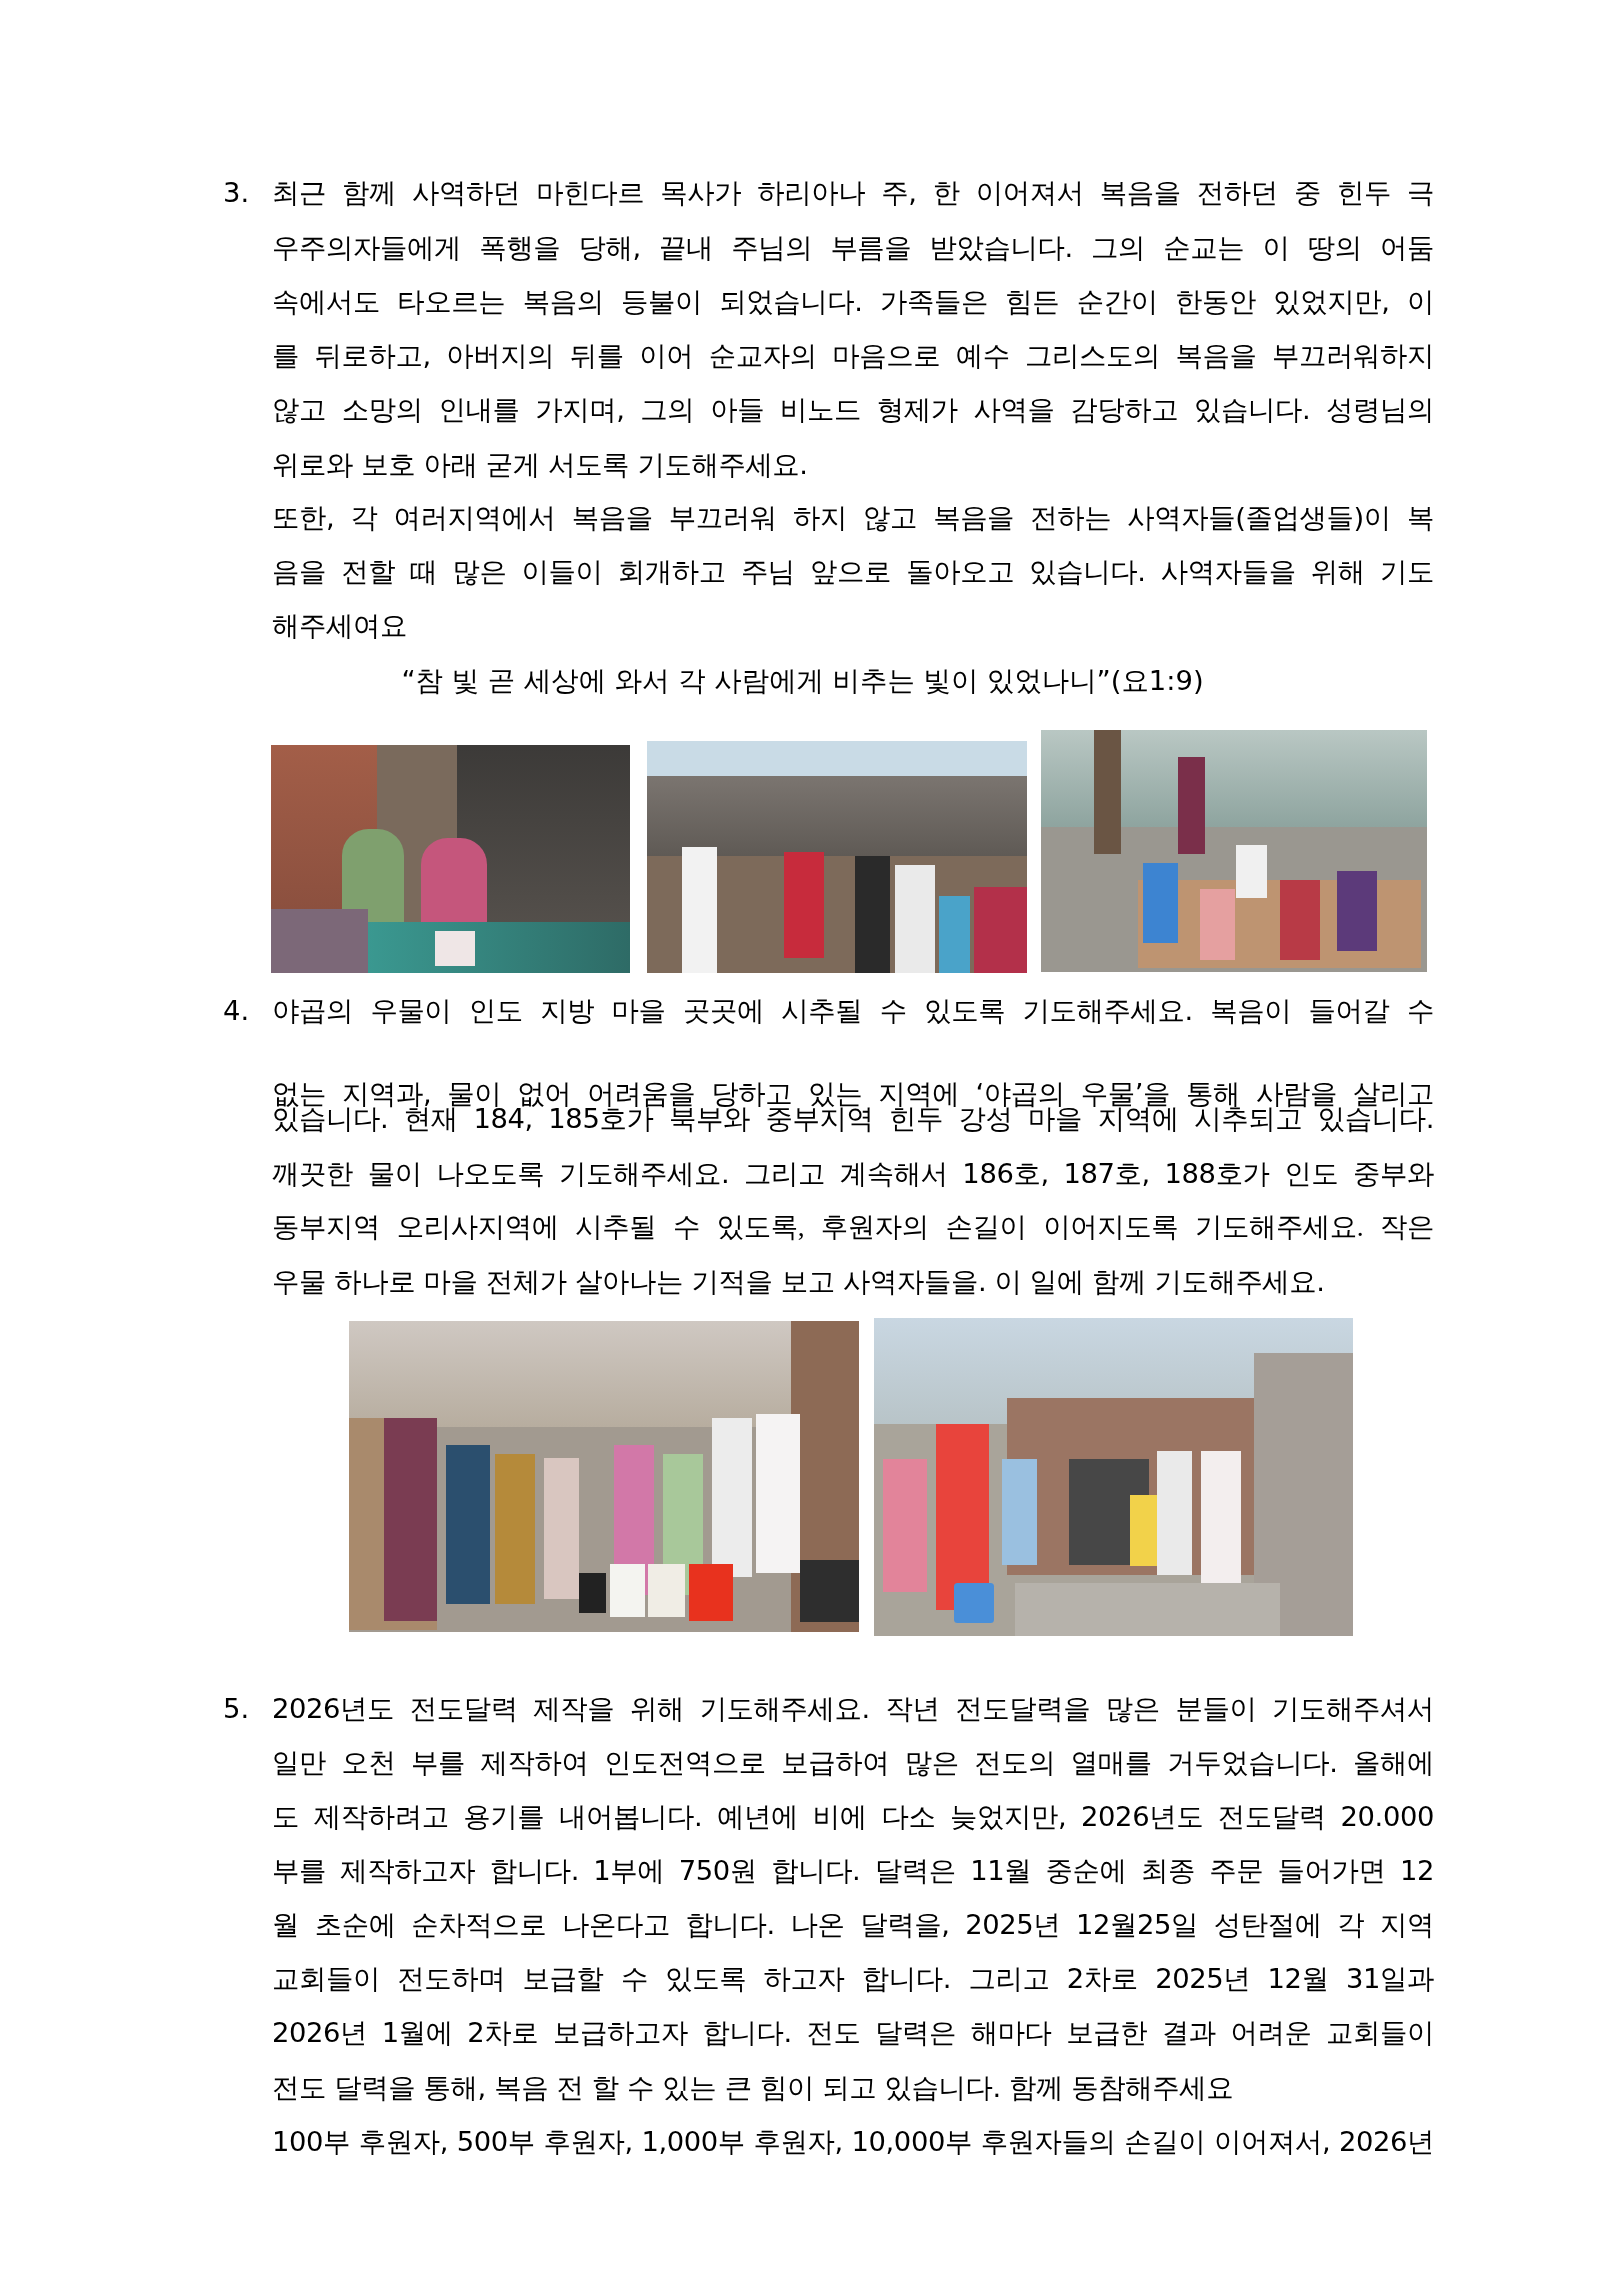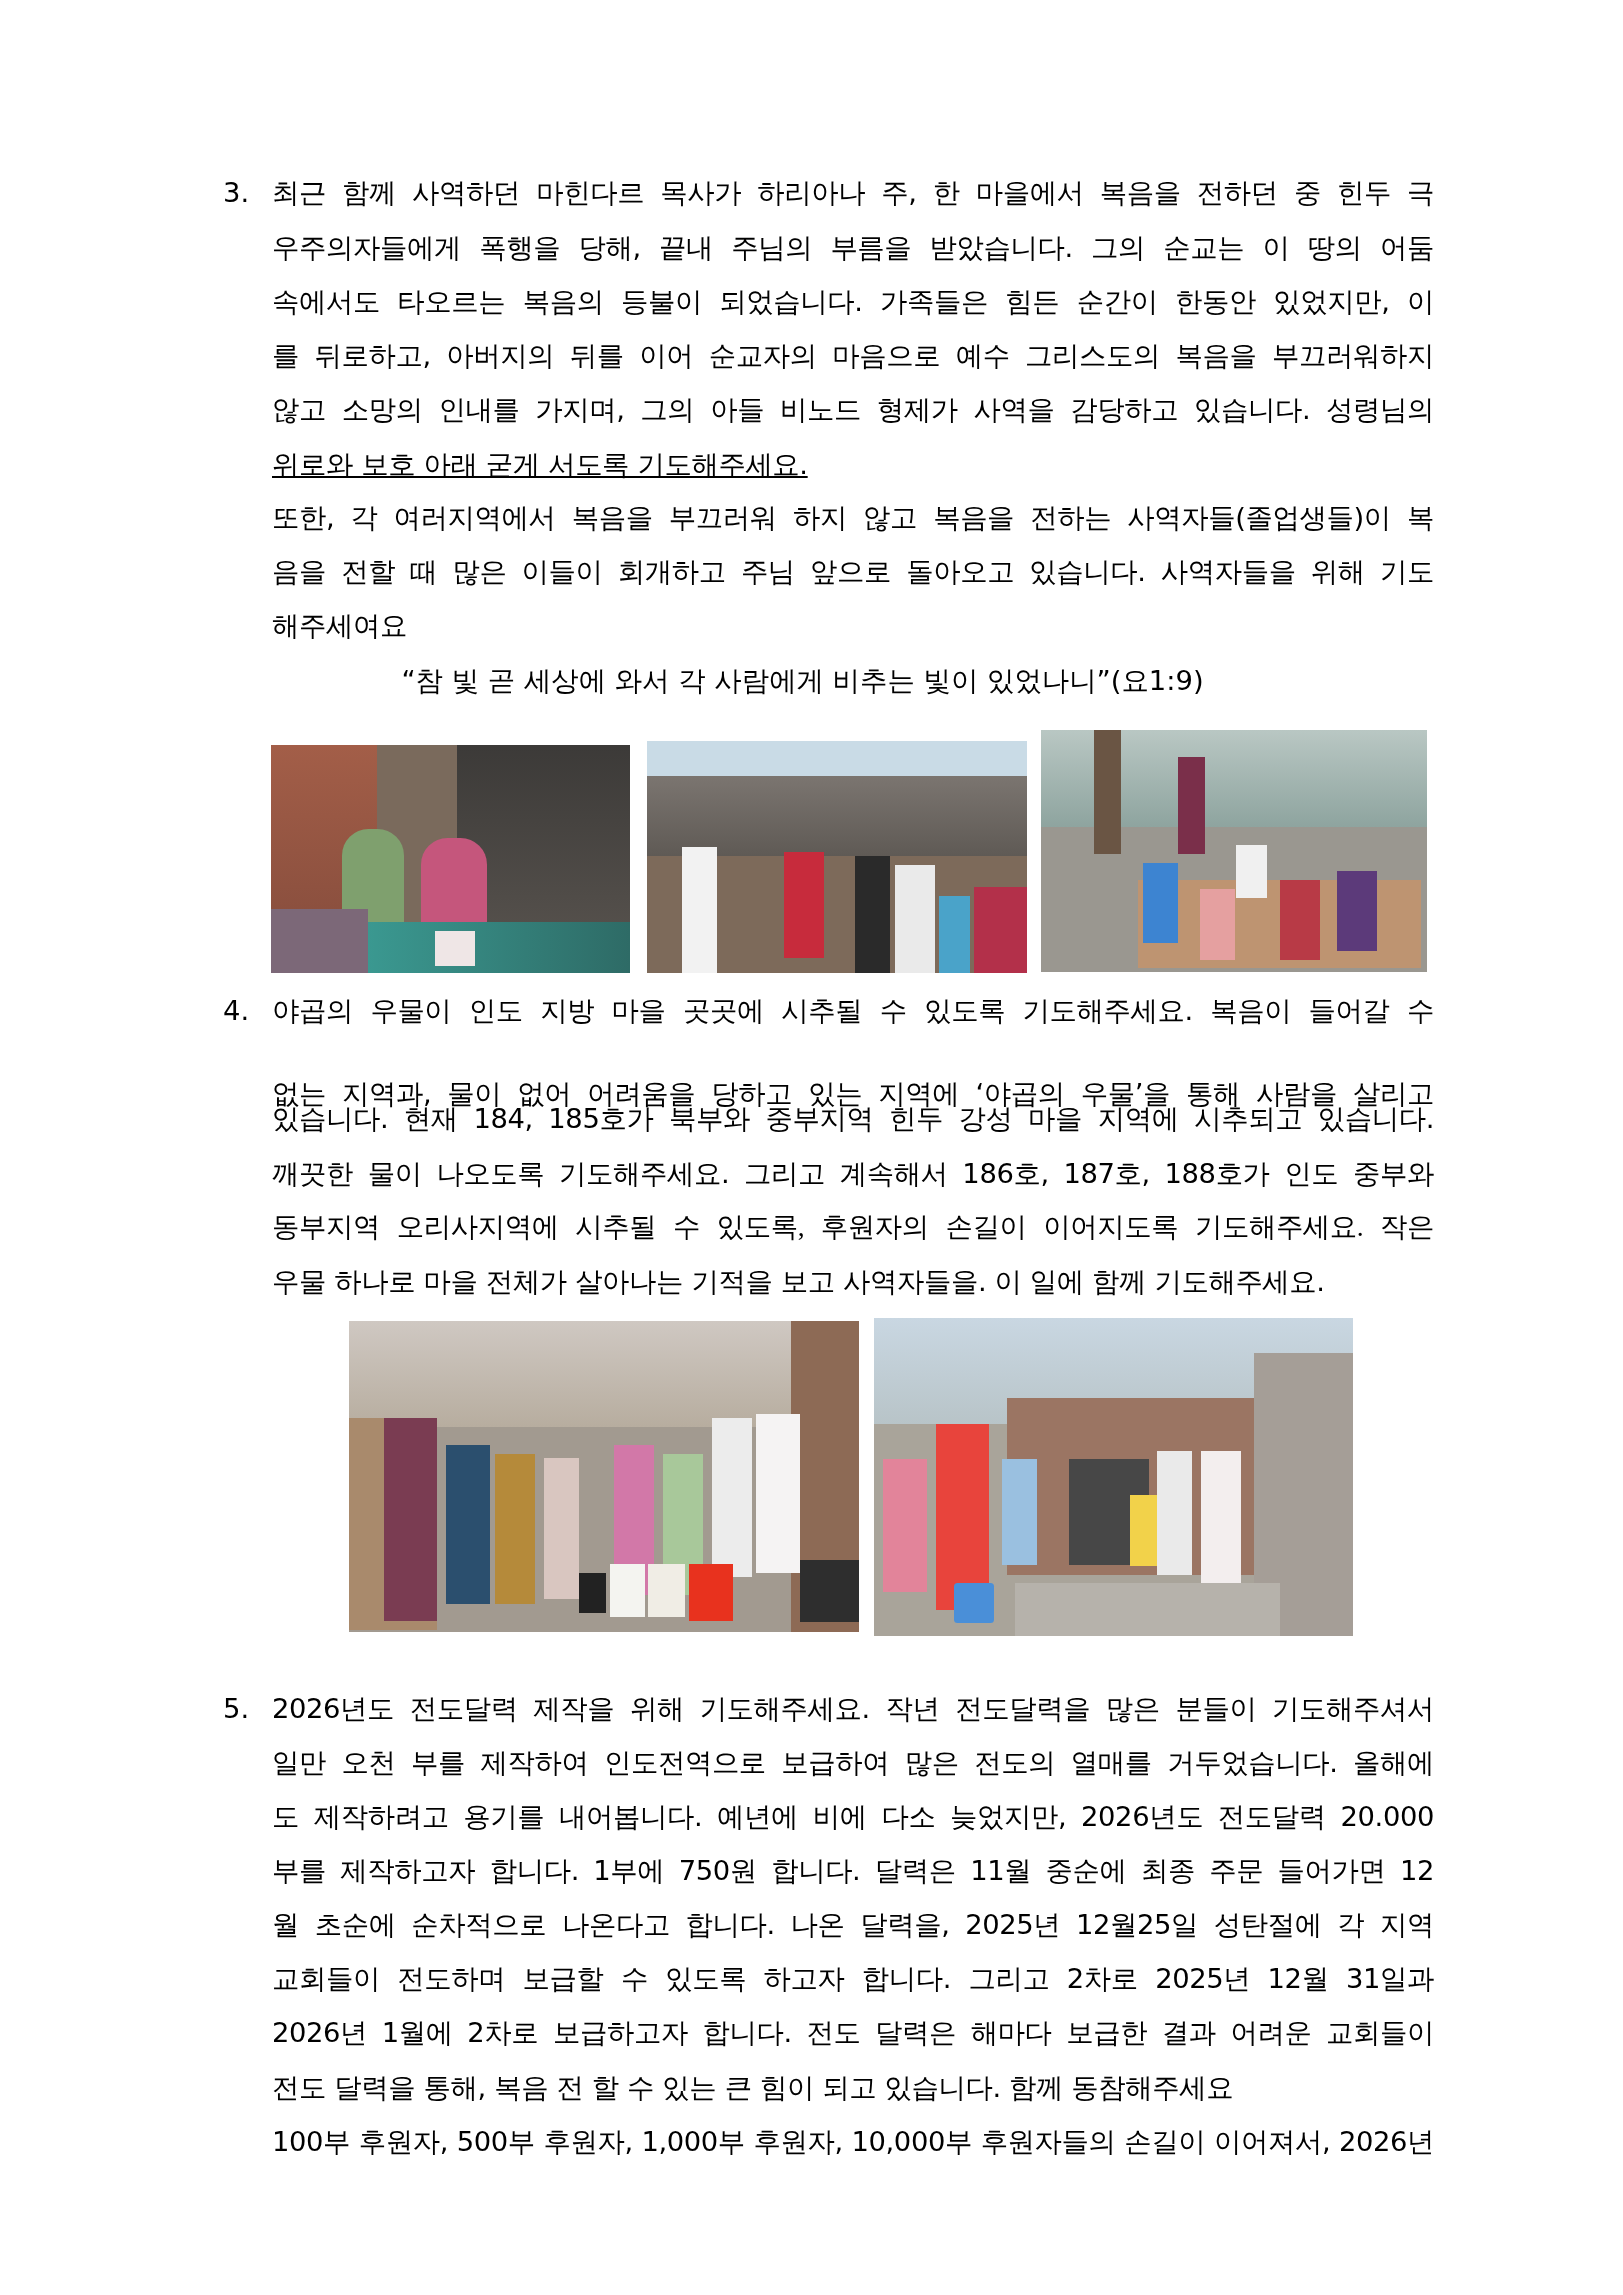--- a/index.html
+++ b/index.html
@@ -11,26 +11,26 @@
   .num { position: absolute; left: 223px; font-size: 27.4px; line-height: 35px; }
   .verse { position: absolute; left: 0; width: 1605px; text-align: center; font-size: 27.4px; line-height: 35px; }
   .photo { position: absolute; overflow: hidden; }
   .photo .layer { position: absolute; }
 </style>
 </head>
 <body>
 
 <div>
   <span class="num" style="top:175px;">3.</span>
-  <div class="line" style="top:175px;">최근 함께 사역하던 마힌다르 목사가 하리아나 주, 한 마을에서 복음을 전하던 중 힌두 극</div>
+  <div class="line" style="top:175px;">최근 함께 사역하던 마힌다르 목사가 하리아나 주, 한 이어져서 복음을 전하던 중 힌두 극</div>
   <div class="line" style="top:230px;">우주의자들에게 폭행을 당해, 끝내 주님의 부름을 받았습니다. 그의 순교는 이 땅의 어둠</div>
   <div class="line" style="top:284px;">속에서도 타오르는 복음의 등불이 되었습니다. 가족들은 힘든 순간이 한동안 있었지만, 이</div>
   <div class="line" style="top:338px;">를 뒤로하고, 아버지의 뒤를 이어 순교자의 마음으로 예수 그리스도의 복음을 부끄러워하지</div>
   <div class="line" style="top:392px;">않고 소망의 인내를 가지며, 그의 아들 비노드 형제가 사역을 감당하고 있습니다. 성령님의</div>
-  <div class="line last" style="top:447px;text-decoration:underline;">위로와 보호 아래 굳게 서도록 기도해주세요.</div>
+  <div class="line last" style="top:447px;">위로와 보호 아래 굳게 서도록 기도해주세요.</div>
   <div class="line" style="top:500px;">또한, 각 여러지역에서 복음을 부끄러워 하지 않고 복음을 전하는 사역자들(졸업생들)이 복</div>
   <div class="line" style="top:554px;">음을 전할 때 많은 이들이 회개하고 주님 앞으로 돌아오고 있습니다. 사역자들을 위해 기도</div>
   <div class="line last" style="top:608px;">해주세여요</div>
   <div class="verse" style="top:663px;">“참 빛 곧 세상에 와서 각 사람에게 비추는 빛이 있었나니”(요1:9)</div>
 
   <div class="photo" style="left:271px; top:745px; width:359px; height:228px; background:#7a6a5c;">
     <div class="layer" style="left:0; top:0; width:106px; height:177px; background:linear-gradient(#a35e48,#8a4f3e);"></div>
     <div class="layer" style="left:186px; top:0; width:173px; height:228px; background:linear-gradient(#3c3a38,#5a5550);"></div>
     <div class="layer" style="left:71px; top:84px; width:62px; height:133px; background:#7fa06e; border-radius:26.5px 26.5px 0 0;"></div>
     <div class="layer" style="left:150px; top:93px; width:66px; height:133px; background:#c5567c; border-radius:26.5px 26.5px 0 0;"></div>

